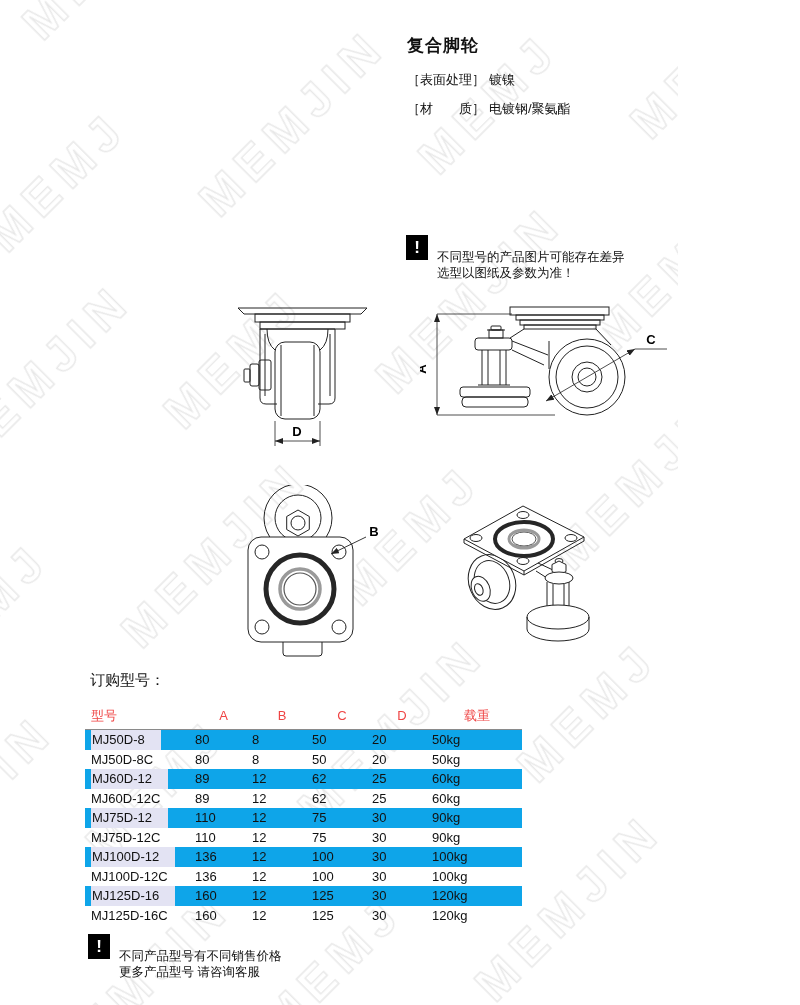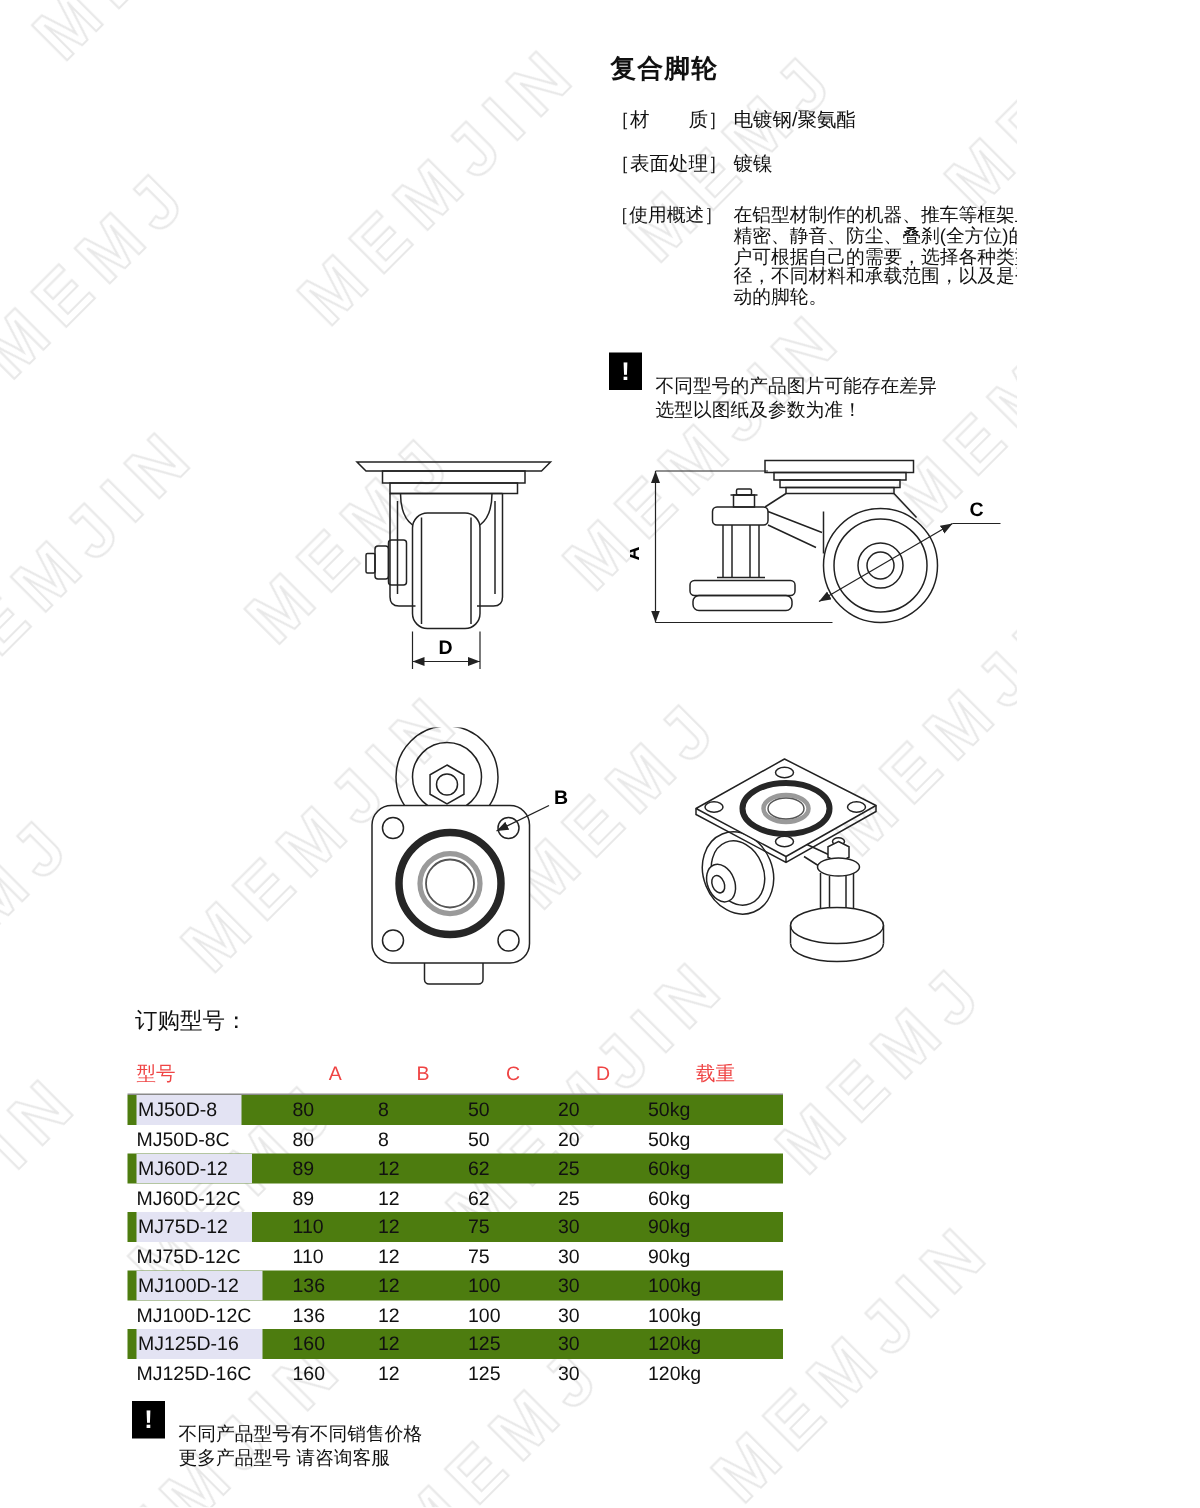--- a/index.html
+++ b/index.html
@@ -37,21 +37,21 @@
   .d4{left:443px;top:493px;}
   .draw text{font-family:"Liberation Sans","DejaVu Sans",sans-serif;
              font-weight:bold;font-size:13px;fill:#000;stroke:none;}
 
   
   .order-heading{left:90px;top:671px;font-size:15px;font-weight:normal;}
   .order-table{left:85px;top:702px;width:437px;font-size:13px;}
   .thead,.trow{display:grid;grid-template-columns:110px 57px 60px 60px 60px 90px;}
   .thead{height:27px;line-height:27px;border-bottom:1px solid #8a8a8a;color:#ef4444;}
   .trow{height:19.5px;line-height:19.5px;}
-  .trow.shaded{background:#4d7c0f;}
+  .trow.shaded{background:#0ea5e9;}
   .cell{overflow:hidden;white-space:nowrap;}
   .cell.model{padding-left:6px;text-align:left;}
   .cell.num{text-align:left;}
   .hcell{text-align:center;}
   .hcell.model{text-align:left;padding-left:6px;}
   .model-text{display:inline-block;}
   .model-text.hl{background:#e3e3f3;padding:0 16px 0 1px;}
 </style>
 </head>
 <body>
@@ -64,30 +64,26 @@
         <text x="0" y="60">MEMJIN</text>
         <text x="185" y="185">MEMJIN</text>
       </pattern>
     </defs>
     <rect width="800" height="1005" fill="url(#wmp)"></rect>
   </svg>
 
   <div class="layer product-block">
     <h1 class="p-title">复合脚轮</h1>
     <div class="spec-row">
+      <span class="spec-label">［表面处理］</span>
+      <span class="spec-value">镀镍</span>
+    </div>
+    <div class="spec-row">
       <span class="spec-label">［材　　质］</span>
       <span class="spec-value">电镀钢/聚氨酯</span>
-    </div>
-    <div class="spec-row">
-      <span class="spec-label">［表面处理］</span>
-      <span class="spec-value">镀镍</span>
-    </div>
-    <div class="overview-row">
-      <span class="spec-label">［使用概述］</span>
-      <p class="overview-text">在铝型材制作的机器、推车等框架上，可安装精密、静音、防尘、叠刹(全方位)的脚轮。用户可根据自己的需要，选择各种类型，不同直径，不同材料和承载范围，以及是否带刹车制动的脚轮。</p>
     </div>
   </div>
 
   <div class="layer notice notice-top">
     <div class="excl-box">!</div>
     <div class="notice-text">
       <div>不同型号的产品图片可能存在差异</div>
       <div>选型以图纸及参数为准！</div>
     </div>
   </div>

